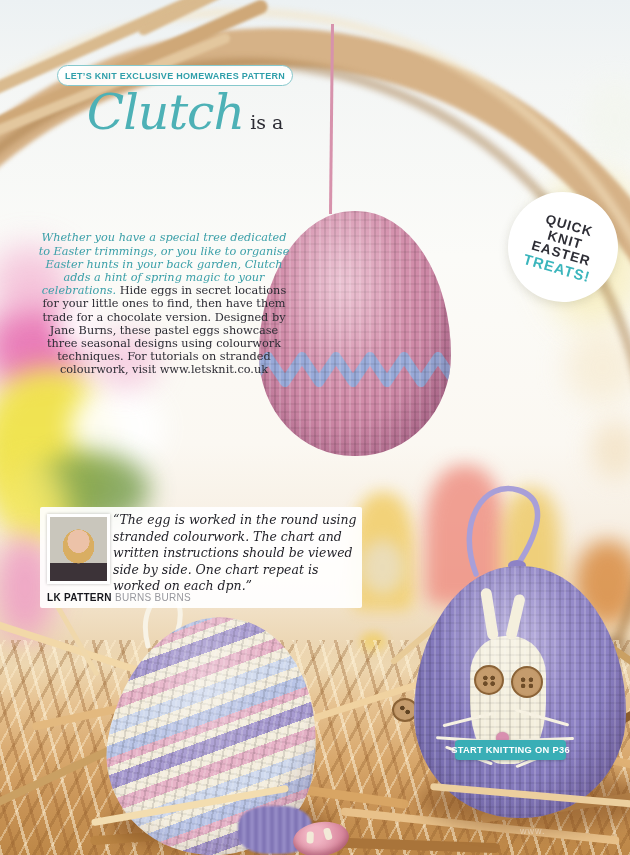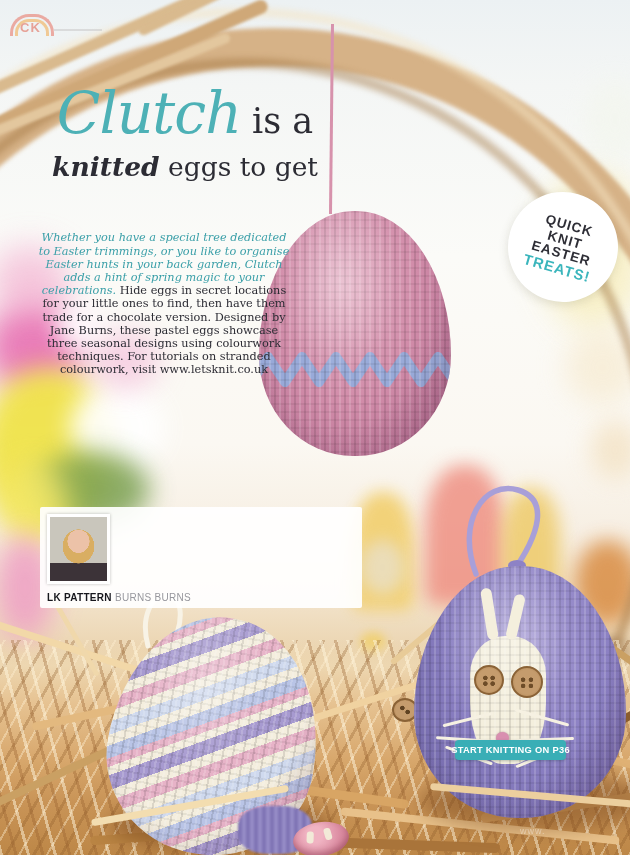--- a/index.html
+++ b/index.html
@@ -101,22 +101,22 @@
   .wh4{left:100px;top:150px;width:56px;transform:rotate(16deg);}
   .wh5{left:102px;top:172px;width:58px;transform:rotate(-2deg);}
   .wh6{left:100px;top:190px;width:50px;transform:rotate(-22deg);}
   
   .banner{position:absolute;left:57px;top:65px;width:234px;height:19px;z-index:8;background:rgba(255,255,255,.95);
     border:1.5px solid #86c8cc;border-radius:11px;display:flex;align-items:center;justify-content:center;}
   .banner span{font-size:9px;font-weight:bold;letter-spacing:.3px;color:#2f9faa;white-space:nowrap;}
   .headline{position:absolute;left:30px;top:88px;width:310px;z-index:8;text-align:center;color:#2c2c34;
     font-family:"DejaVu Serif",serif;}
   .h-row1{line-height:50px;}
-  .clutch{font-style:italic;font-size:57px;color:#4db1b6;letter-spacing:-1px;}
-  .h-rest{font-size:35px;color:#2c2c34;}
+  .clutch{font-style:italic;font-size:49px;color:#4db1b6;letter-spacing:-1px;}
+  .h-rest{font-size:19px;color:#2c2c34;}
   .h-row{font-size:26.5px;line-height:28px;}
   .h-row em{font-weight:bold;}
   .intro{position:absolute;left:38px;top:220px;width:252px;z-index:8;text-align:center;
     font-family:"DejaVu Serif",serif;font-size:11.3px;line-height:13.2px;color:#2c2c34;}
   .intro .teal{color:#3a9fa8;font-style:italic;}
   .intro .link{color:#2c2c34;}
   .badge{position:absolute;left:508px;top:192px;width:110px;height:110px;border-radius:50%;background:#fff;
     z-index:8;transform:rotate(16deg);box-shadow:0 3px 10px rgba(80,80,60,.15);display:flex;align-items:center;justify-content:center;}
   .badge-inner{text-align:center;font-weight:bold;font-size:13.5px;line-height:14.5px;letter-spacing:1px;color:#2e2e36;}
   .badge-accent{color:#3ab5bc;font-size:14.5px;}
@@ -241,52 +241,48 @@
     <div class="wh wh5"></div>
     <div class="wh wh6"></div>
     <div class="shade"></div>
   </div>
 
   <div class="strand s15"></div>
   <div class="strand s16"></div>
   <div class="purple-bit"></div>
   <div class="small-egg"></div>
 
-  <div class="ck-logo">
-    <div class="rainbow"></div>
-    <div class="ck-text">CK</div>
-    <div class="ck-line"></div>
-  </div>
-
+
+  <div class="banner">
+    <span>LET’S KNIT EXCLUSIVE HOMEWARES PATTERN</span>
+  </div>
 
   <div class="headline">
     <div class="h-row1">
       <span class="clutch">Clutch</span><span class="h-rest"> is a</span>
-    </div>
-    <div class="h-row">
-      <em>knitted</em><span> eggs to get</span>
     </div>
   </div>
 
   <p class="intro">
     <span class="teal">Whether you have a special tree dedicated to Easter trimmings, or you like to organise Easter hunts in your back garden, Clutch adds a hint of spring magic to your celebrations.</span>
     <span>Hide eggs in secret locations for your little ones to find, then have them trade for a chocolate version. Designed by Jane Burns, these pastel eggs showcase three seasonal designs using colourwork techniques. For tutorials on stranded colourwork, visit </span><span class="link">www.letsknit.co.uk</span>
   </p>
 
   <div class="badge">
     <div class="badge-inner">
       <div>QUICK</div>
       <div>KNIT</div>
       <div>EASTER</div>
       <div class="badge-accent">TREATS!</div>
     </div>
   </div>
 
   <div class="quote-card">
     <div class="designer-photo"></div>
+    <div class="quote-text">“The egg is worked in the round using stranded colourwork. The chart and written instructions should be viewed side by side. One chart repeat is worked on each dpn.”</div>
     <div class="designer-line">
       <span class="lbl">LK PATTERN</span><span class="nm"> BURNS BURNS</span>
     </div>
   </div>
 
   <div class="cta">
     <span>START KNITTING ON P36</span>
   </div>
 
   <div class="sitemark">www.</div>

